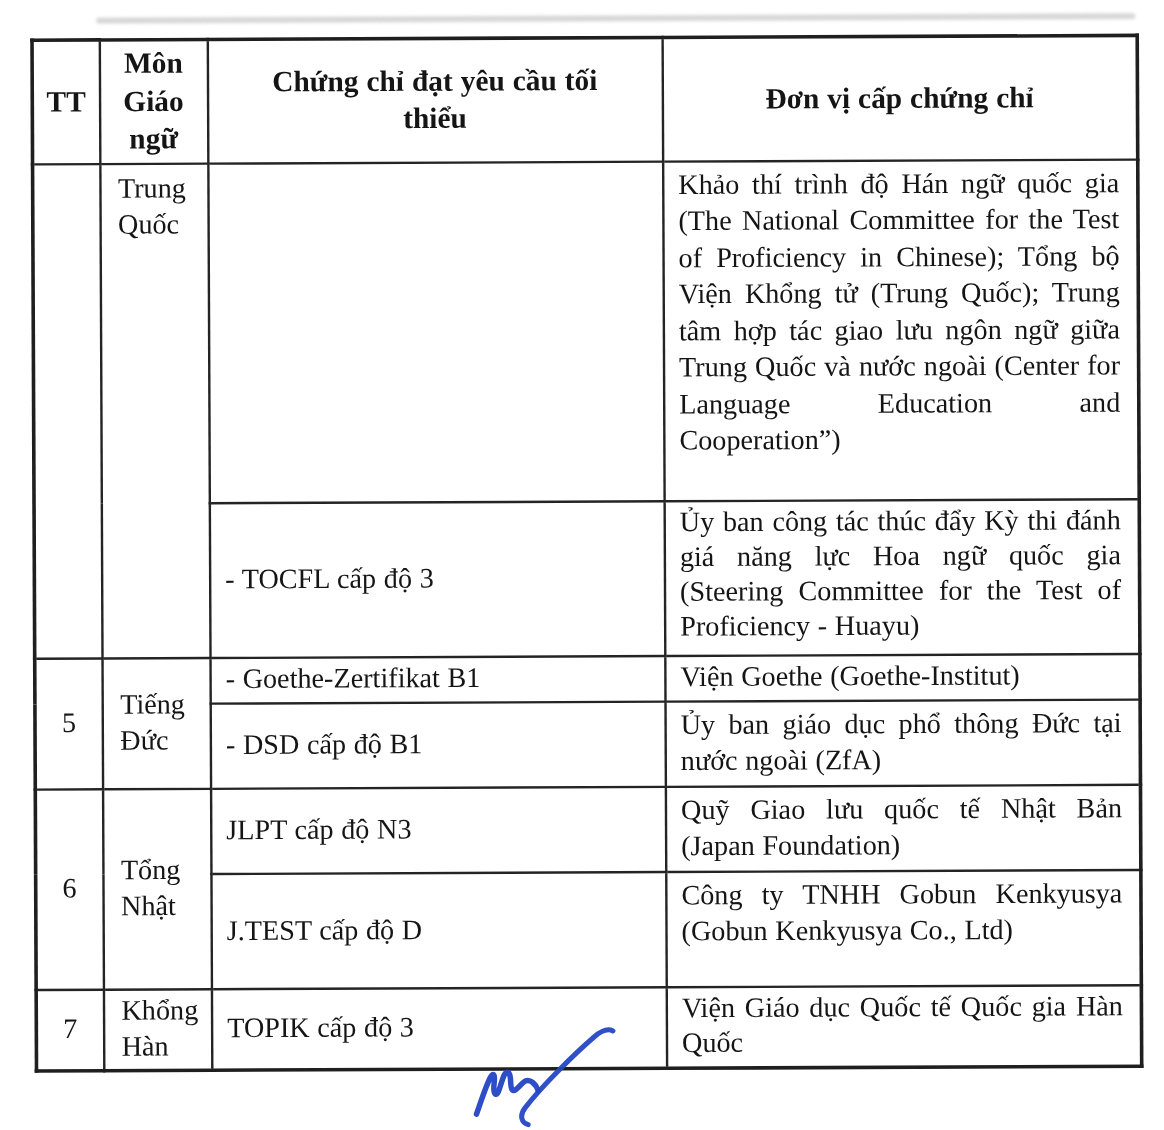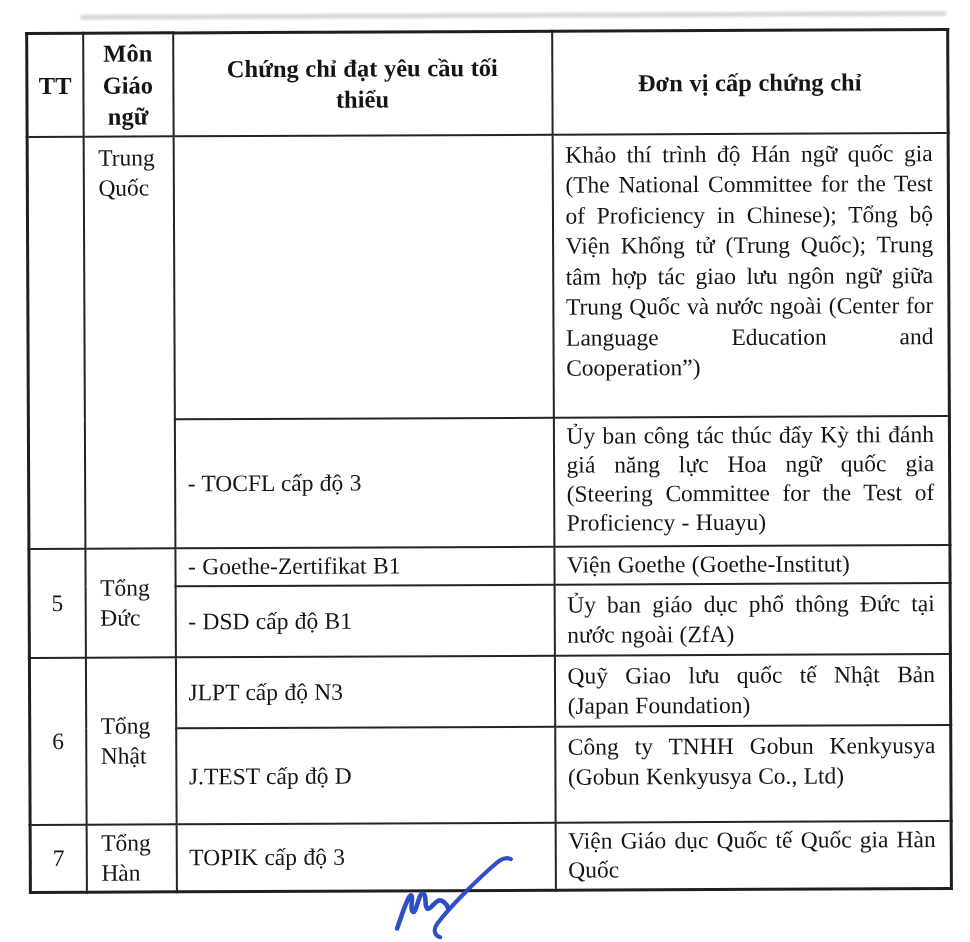--- a/index.html
+++ b/index.html
@@ -137,21 +137,21 @@
         <td class="cell-cert"></td>
         <td class="cell-issuer">Khảo thí trình độ Hán ngữ quốc gia (The National Committee for the Test of Proficiency in Chinese); Tổng bộ Viện Khổng tử (Trung Quốc); Trung tâm hợp tác giao lưu ngôn ngữ giữa Trung Quốc và nước ngoài (Center for Language Education and Cooperation”)</td>
       </tr>
       <tr class="tr-cn-b">
         <td class="cell-cert">- TOCFL cấp độ 3</td>
         <td class="cell-issuer tight">Ủy ban công tác thúc đẩy Kỳ thi đánh giá năng lực Hoa ngữ quốc gia (Steering Committee for the Test of Proficiency - Huayu)</td>
       </tr>
 
       <tr class="tr-de-a">
         <td class="cell-tt" rowspan="2">5</td>
-        <td class="cell-subject" rowspan="2">Tổng Đức</td>
+        <td class="cell-subject" rowspan="2">Tiếng Đức</td>
         <td class="cell-cert">- Goethe-Zertifikat B1</td>
         <td class="cell-issuer tight">Viện Goethe (Goethe-Institut)</td>
       </tr>
       <tr class="tr-de-b">
         <td class="cell-cert">- DSD cấp độ B1</td>
         <td class="cell-issuer">Ủy ban giáo dục phổ thông Đức tại nước ngoài (ZfA)</td>
       </tr>
 
       <tr class="tr-jp-a">
         <td class="cell-tt" rowspan="2">6</td>
@@ -159,21 +159,21 @@
         <td class="cell-cert">JLPT cấp độ N3</td>
         <td class="cell-issuer">Quỹ Giao lưu quốc tế Nhật Bản (Japan Foundation)</td>
       </tr>
       <tr class="tr-jp-b">
         <td class="cell-cert">J.TEST cấp độ D</td>
         <td class="cell-issuer">Công ty TNHH Gobun Kenkyusya (Gobun Kenkyusya Co., Ltd)</td>
       </tr>
 
       <tr class="tr-kr">
         <td class="cell-tt">7</td>
-        <td class="cell-subject">Tổng Hàn</td>
+        <td class="cell-subject">Khổng Hàn</td>
         <td class="cell-cert">TOPIK cấp độ 3</td>
         <td class="cell-issuer tight">Viện Giáo dục Quốc tế Quốc gia Hàn Quốc</td>
       </tr>
     </tbody>
       </table>
 
     <div class="signature-wrap">
       <svg width="200" height="87" viewBox="0 0 200 87" xmlns="http://www.w3.org/2000/svg">
         <path d="M 25,73 C 29,62 33,49 37,42 C 39,38.5 40.5,40 40,45 C 39.5,50 39,55.5 41,56.5 C 43.5,57.5 45,48 48,41 C 49.5,37.5 52,37 53,41 C 54,45 53,51 55,53 C 57.5,55.5 62,47.5 66,45.5 C 70,44 74.5,48 76.5,53.5" fill="none" stroke="#2547c5" stroke-width="4.6" stroke-linecap="round" stroke-linejoin="round" opacity="0.96"></path>
         <path d="M 68,82 C 62.5,80.5 60.5,74.5 65.5,68 C 79,50.5 107,23 123.5,9 C 129,4.3 134.5,1.8 139,4.2" fill="none" stroke="#2547c5" stroke-width="4.2" stroke-linecap="round" stroke-linejoin="round" opacity="0.95"></path>

